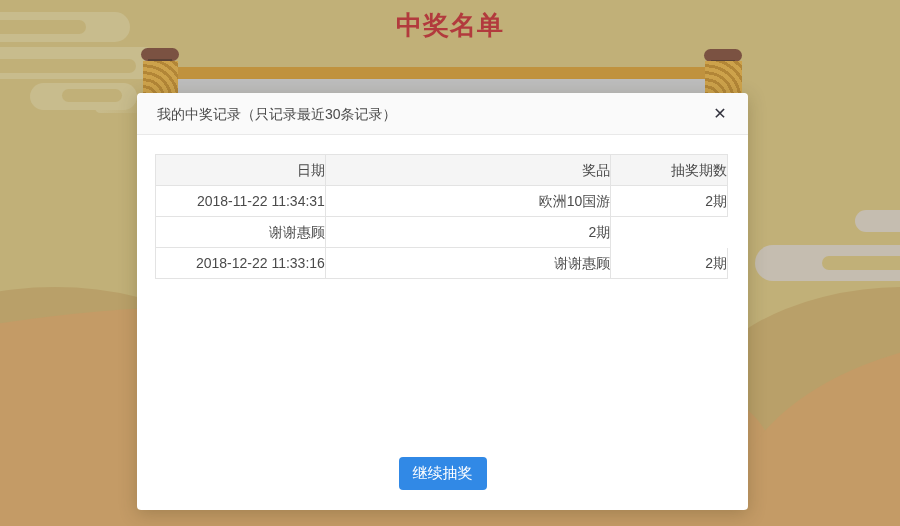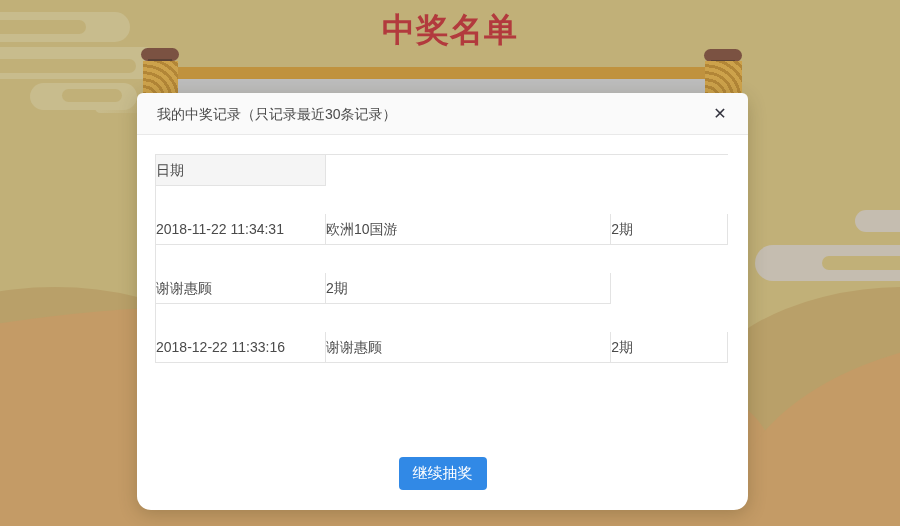--- a/index.html
+++ b/index.html
@@ -24,40 +24,40 @@
 
   
   .hill { position:absolute; z-index:2; }
   .hill-mid { background:#b9a069; border-radius:50%; }
   .hill-front { background:#c49b66; border-radius:50%; }
   .hill-base { background:#c49b66; }
 
   
   .page-title {
     position:absolute; left:0; top:8; width:900px; top:8px;
-    text-align:center; font-size:33px; font-weight:700;
+    text-align:center; font-size:26px; font-weight:700;
     color:#b23a3d; z-index:3; letter-spacing:1px;
   }
 
   
   .scroll-part { position:absolute; z-index:4; }
   .roller-cap { background:#7b5242; border-radius:7px; }
   .roller-neck { background:#5a4136; }
   .roller-body {
     background:#cda24b;
     background-image:repeating-radial-gradient(circle at 4% 120%,
       rgba(0,0,0,0) 0 4px, rgba(146,100,30,0.45) 4px 7px);
   }
   .scroll-bar { background:#c0923e; }
   .scroll-paper { background:#bdbdbd; }
 
   
   .modal {
     position:absolute; left:137px; top:93px; width:611px; height:417px;
-    background:#ffffff; border-radius:14px; z-index:5;
+    background:#ffffff; border-radius:4px; z-index:5;
     box-shadow:0 4px 18px rgba(60,50,20,0.25);
   }
   .modal-header {
     position:relative; height:42px; line-height:42px;
     background:#fafafa; border-bottom:1px solid #e9e9e9;
     border-radius:6px 6px 0 0;
     padding-left:20px; font-size:14px; color:#4c4c4c;
   }
   .modal-close {
     position:absolute; right:14px; top:0; width:28px; height:42px;
@@ -66,26 +66,26 @@
   }
 
   
   .records-table {
     position:absolute; left:18px; top:61px; width:573px;
     border-top:1px solid #e3e3e3; border-left:1px solid #e3e3e3;
     font-size:14px; color:#4a4a4a;
   }
   .tr { display:grid; grid-template-columns:29.7% 49.9% 20.4%; }
   .td, .th {
-    height:31px; line-height:30px; text-align:left;
+    height:31px; line-height:30px; text-align:right;
     border-right:1px solid #e3e3e3; border-bottom:1px solid #e3e3e3;
     white-space:nowrap; overflow:hidden;
   }
   .th { background:#f5f5f5; }
-  .td { background:#ffffff;margin-top:28px; }
+  .td { background:#ffffff; }
 
   
   .continue-btn {
     position:absolute; left:50%; top:364px; transform:translateX(-50%);
     min-width:82px; height:33px; padding:0 14px;
     background:#3189e6; color:#ffffff; font-size:15px;
     border:none; border-radius:4px; cursor:pointer;
     font-family:"Liberation Sans","DejaVu Sans",sans-serif;
     text-align:center;
   }
@@ -128,20 +128,22 @@
 
 <div class="modal">
   <div class="modal-header">
     <span>我的中奖记录（只记录最近30条记录）</span>
     <span class="modal-close">✕</span>
   </div>
 
   <div class="records-table">
     <div class="tr">
       <div class="th">日期</div>
+      <div class="th">奖品</div>
+      <div class="th">抽奖期数</div>
     </div>
     <div class="tr">
       <div class="td">2018-11-22 11:34:31</div>
       <div class="td">欧洲10国游</div>
       <div class="td">2期</div>
     </div>
     <div class="tr">
       <div class="td">谢谢惠顾</div>
       <div class="td">2期</div>
     </div>

